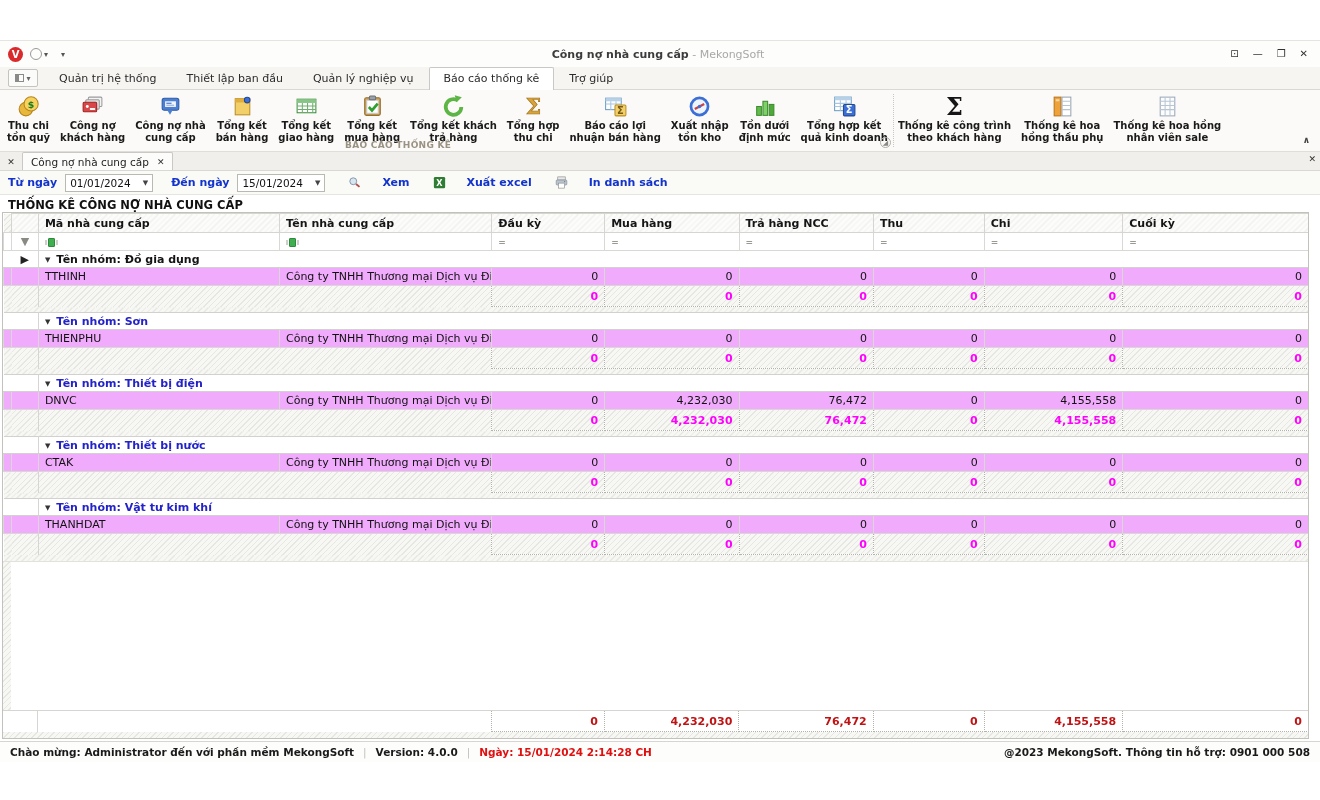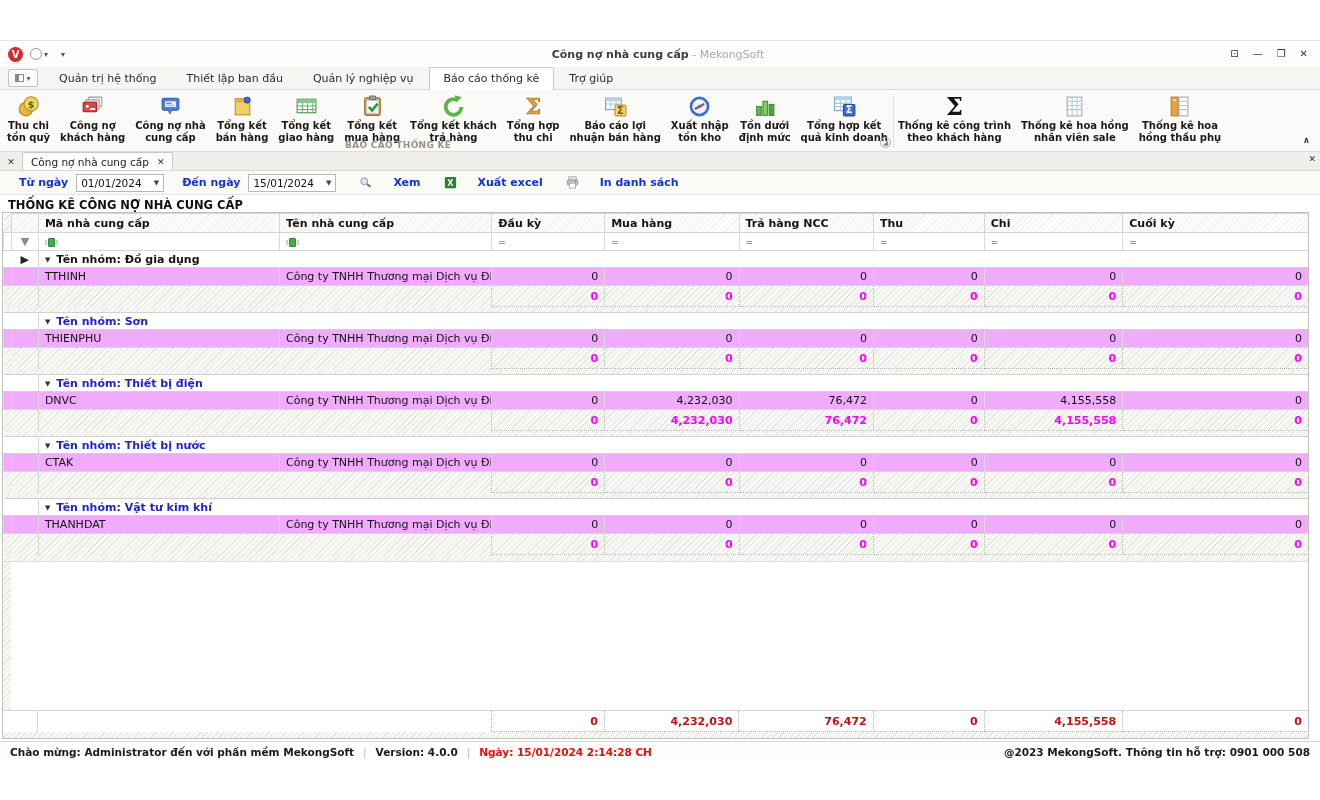--- a/index.html
+++ b/index.html
@@ -37,21 +37,21 @@
   .ribbon-collapse { position:absolute; right:10px; bottom:6px; font-size:9px; font-weight:bold; color:#444; }
 
   
   .doctabs { height:19px; background:#f0efeb; border-bottom:1px solid #d9d8d4; display:flex; align-items:flex-end; position:relative; }
   .dt-close { width:22px; height:17px; display:flex; align-items:center; justify-content:center; font-size:9px; font-weight:bold; color:#333; }
   .dtab { height:18px; background:#fcfcfb; border:1px solid #c9c8c4; border-bottom:none; border-radius:2px 2px 0 0; display:flex; align-items:center; gap:8px; padding:0 8px; font-size:10.5px; color:#222; }
   .dtab .x { font-size:9px; font-weight:bold; color:#333; }
   .dt-close-right { position:absolute; right:4px; top:2px; font-size:9px; font-weight:bold; color:#333; }
 
   
-  .filterbar { height:24px; background:#fafaf7; display:flex; align-items:center; gap:8px; padding-left:19px; border-bottom:1px solid #e6e5e1; }
+  .filterbar { height:24px; background:#fafaf7; display:flex; align-items:center; gap:8px; padding-left:8px; border-bottom:1px solid #e6e5e1; }
   .flabel { color:#1233cc; font-weight:700; font-size:11px; }
   .fcombo { width:88px; height:18px; background:#fff; border:1px solid #b9b9b4; display:flex; align-items:center; justify-content:space-between; padding:0 4px; font-size:10.5px; color:#111; }
   .fcombo .arr { font-size:7px; color:#444; }
   .fbtn { display:flex; align-items:center; gap:20px; color:#1233cc; font-weight:700; font-size:11px; margin-left:14px; cursor:default; }
   .fbtn svg { width:15px; height:15px; }
 
   .section-title { height:17px; padding:3px 0 4px 8px; font-size:11.5px; font-weight:700; color:#111; background:#fff; }
 
   
   .grid { position:relative; margin:0 11px 0 2px; height:527px; border:1px solid #c2c1bc; background:#fff; display:flex; flex-direction:column; overflow:hidden; }
@@ -238,33 +238,33 @@
           <div class="rlabel">Tổng hợp kết<br>quả kinh doanh</div>
         </div>
         <div class="rbtn">
           <svg viewBox="0 0 24 24">
             <text x="12" y="20" font-size="23" font-weight="bold" fill="#151515" text-anchor="middle" font-family="DejaVu Serif,serif">Σ</text>
           </svg>
           <div class="rlabel">Thống kê công trình<br>theo khách hàng</div>
         </div>
         <div class="rbtn">
           <svg viewBox="0 0 24 24">
-            <rect x="5" y="3" width="14" height="18" fill="#fdfdfd" stroke="#99aabb"></rect>
-            <path d="M5 7 h14 M5 11 h14 M5 15 h14 M9.7 3 v18 M14.4 3 v18" stroke="#b8c6d4" fill="none"></path>
-          </svg>
-          <div class="rlabel">Thống kê hoa hồng<br>nhân viên sale</div>
-        </div>
-        <div class="rbtn">
-          <svg viewBox="0 0 24 24">
             <rect x="4" y="3" width="6.5" height="18" fill="#f0a23a" stroke="#b9761a"></rect>
             <rect x="5.5" y="5" width="3.5" height="2" fill="#fbd9a8"></rect>
             <rect x="11.5" y="3" width="8.5" height="18" fill="#fff" stroke="#98a4b2"></rect>
             <path d="M11.5 7 h8.5 M11.5 11 h8.5 M11.5 15 h8.5" stroke="#b9c4d0" fill="none"></path>
           </svg>
           <div class="rlabel">Thống kê hoa<br>hồng thầu phụ</div>
+        </div>
+        <div class="rbtn">
+          <svg viewBox="0 0 24 24">
+            <rect x="5" y="3" width="14" height="18" fill="#fdfdfd" stroke="#99aabb"></rect>
+            <path d="M5 7 h14 M5 11 h14 M5 15 h14 M9.7 3 v18 M14.4 3 v18" stroke="#b8c6d4" fill="none"></path>
+          </svg>
+          <div class="rlabel">Thống kê hoa hồng<br>nhân viên sale</div>
         </div>
       </div>
     <div class="ribbon-caption">BÁO CÁO THỐNG KÊ</div>
     <div class="dialog-launcher">◢</div>
     <div class="ribbon-sep"></div>
     <div class="ribbon-collapse">∧</div>
   </div>
 
   <div class="doctabs">
     <div class="dt-close">✕</div>

